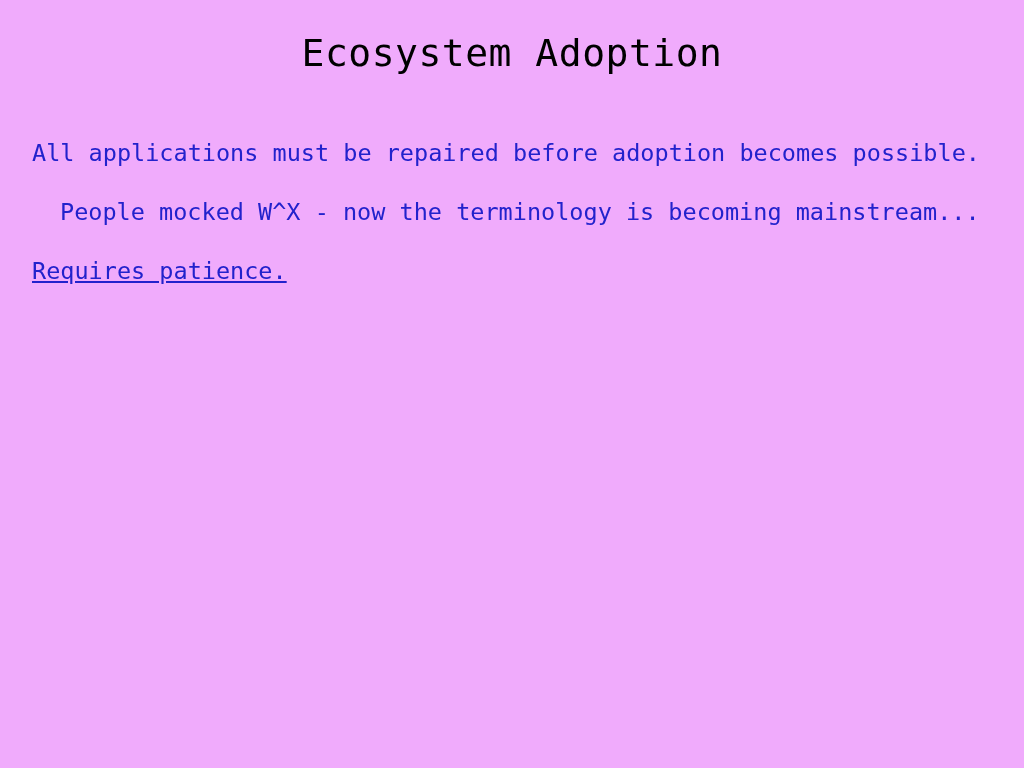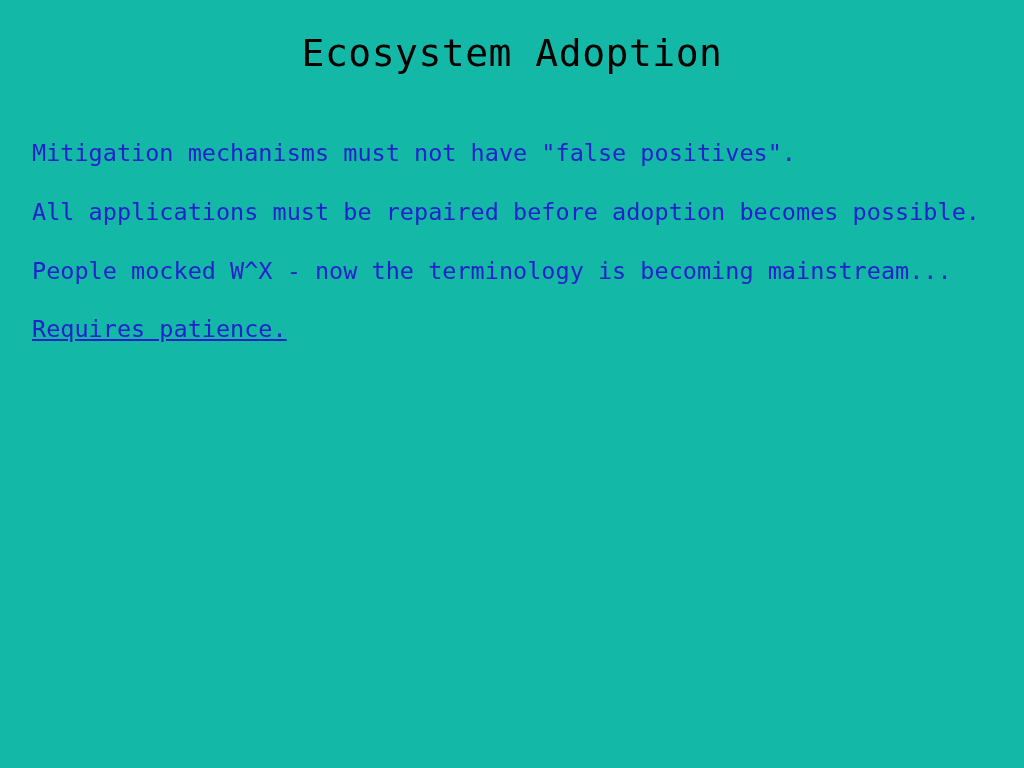--- a/index.html
+++ b/index.html
@@ -51,32 +51,31 @@
     font-size: 23.5px;
     line-height: 58.8px;
     height: 58.8px;
     white-space: pre;
     letter-spacing: 0px;
   }
 </style>
 </head>
 <body>
 
-<div id="slide" style="background: #14b8a6;">
+<div id="slide" style="background: #f0abfc;">
 
   <div id="slide-title" style="color: rgb(0, 0, 0);">Ecosystem Adoption</div>
 
   <div id="body-lines">
 
-    <div class="body-line" style="color: rgb(34, 34, 204);">Mitigation mechanisms must not have "false positives".</div>
 
     <div class="body-line" style="color: rgb(34, 34, 204);">All applications must be repaired before adoption becomes possible.</div>
 
 
-    <div class="body-line" style="color: rgb(34, 34, 204);">People mocked W^X - now the terminology is becoming mainstream...</div>
+    <div class="body-line" style="color: rgb(34, 34, 204); margin-left: 28px;">People mocked W^X - now the terminology is becoming mainstream...</div>
 
 
 
     <div class="body-line" style="color: rgb(34, 34, 204); text-decoration: underline;">Requires patience.</div>
 
   </div>
 
 </div>
 
 </body></html>

